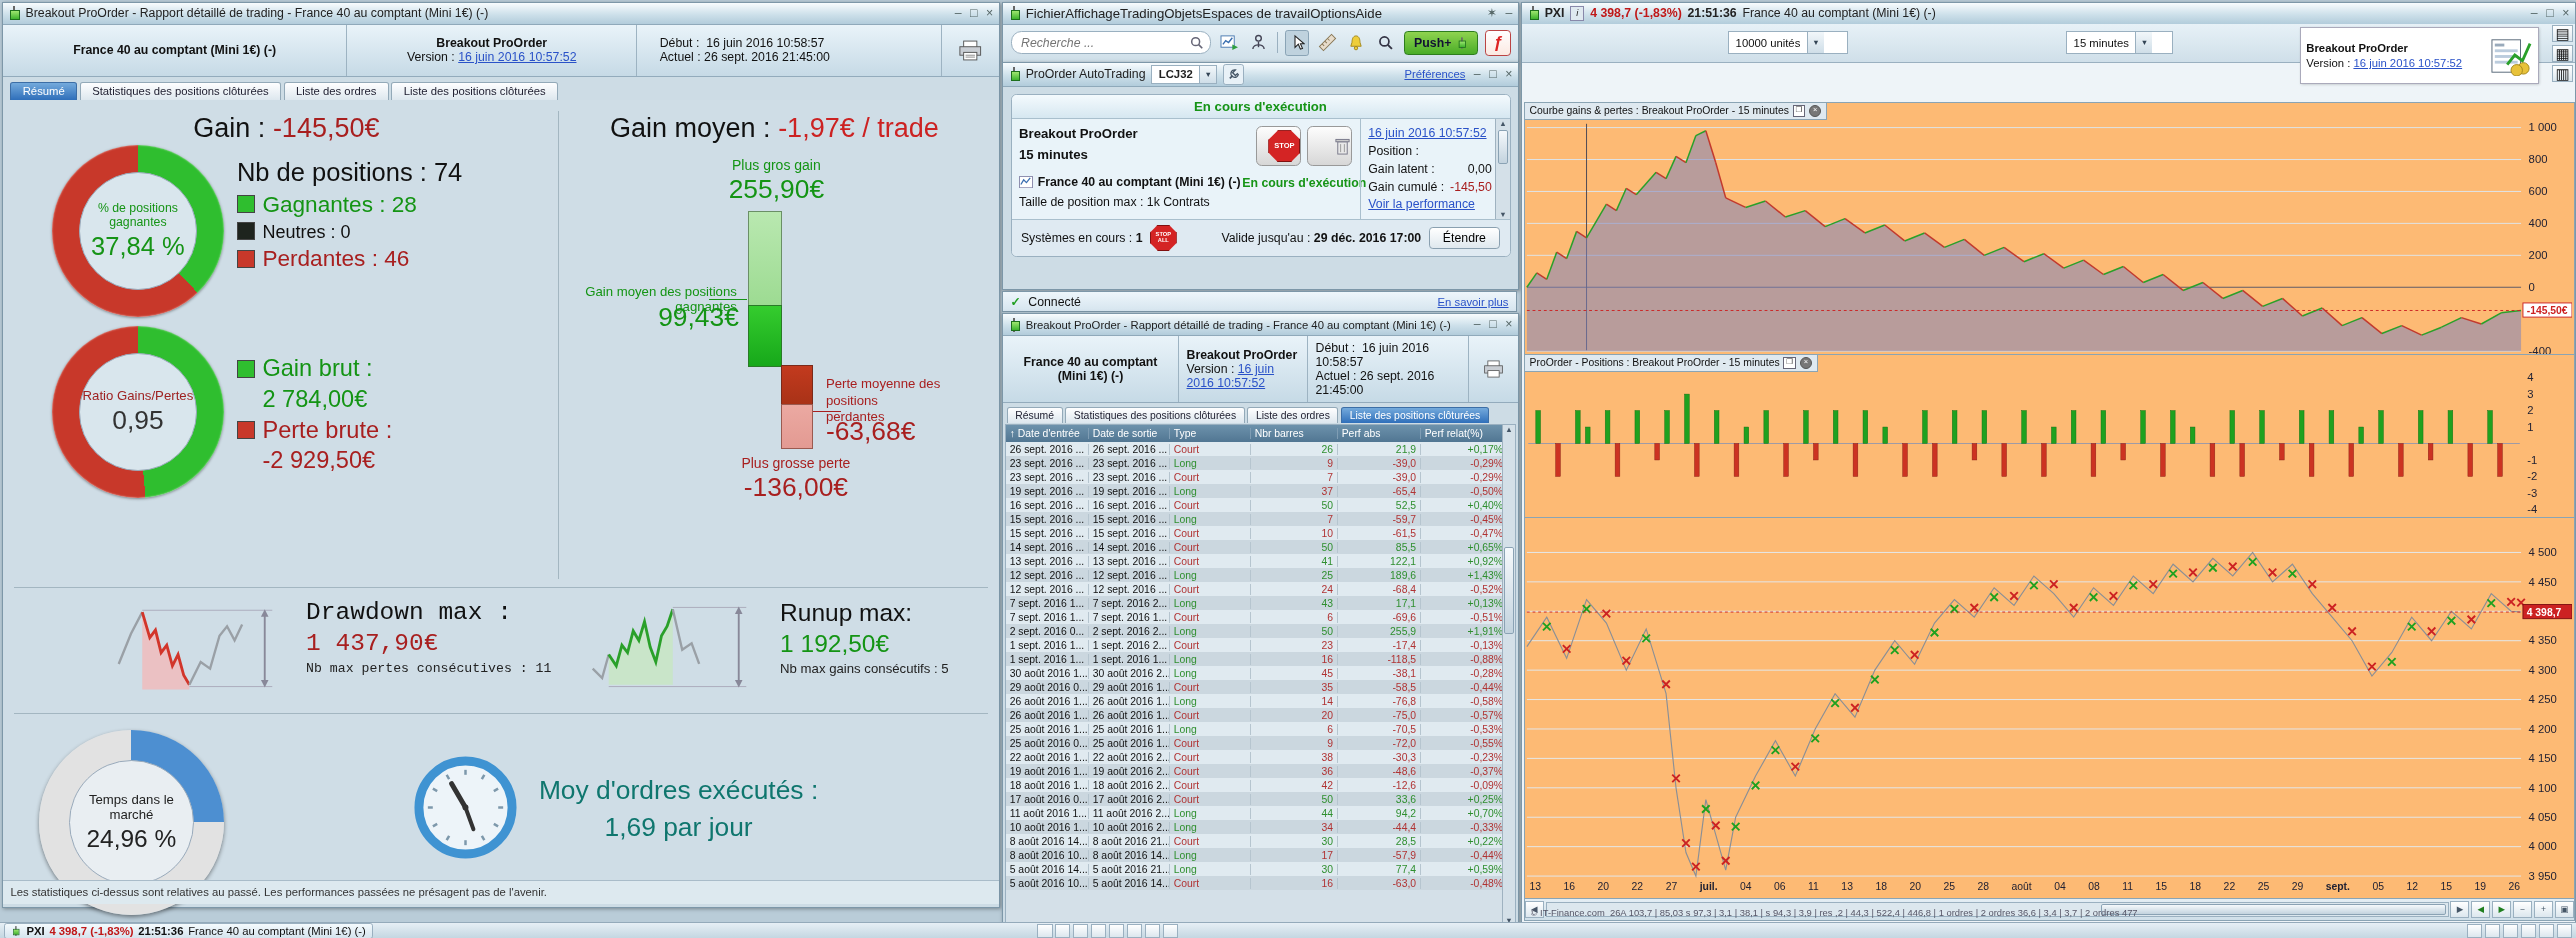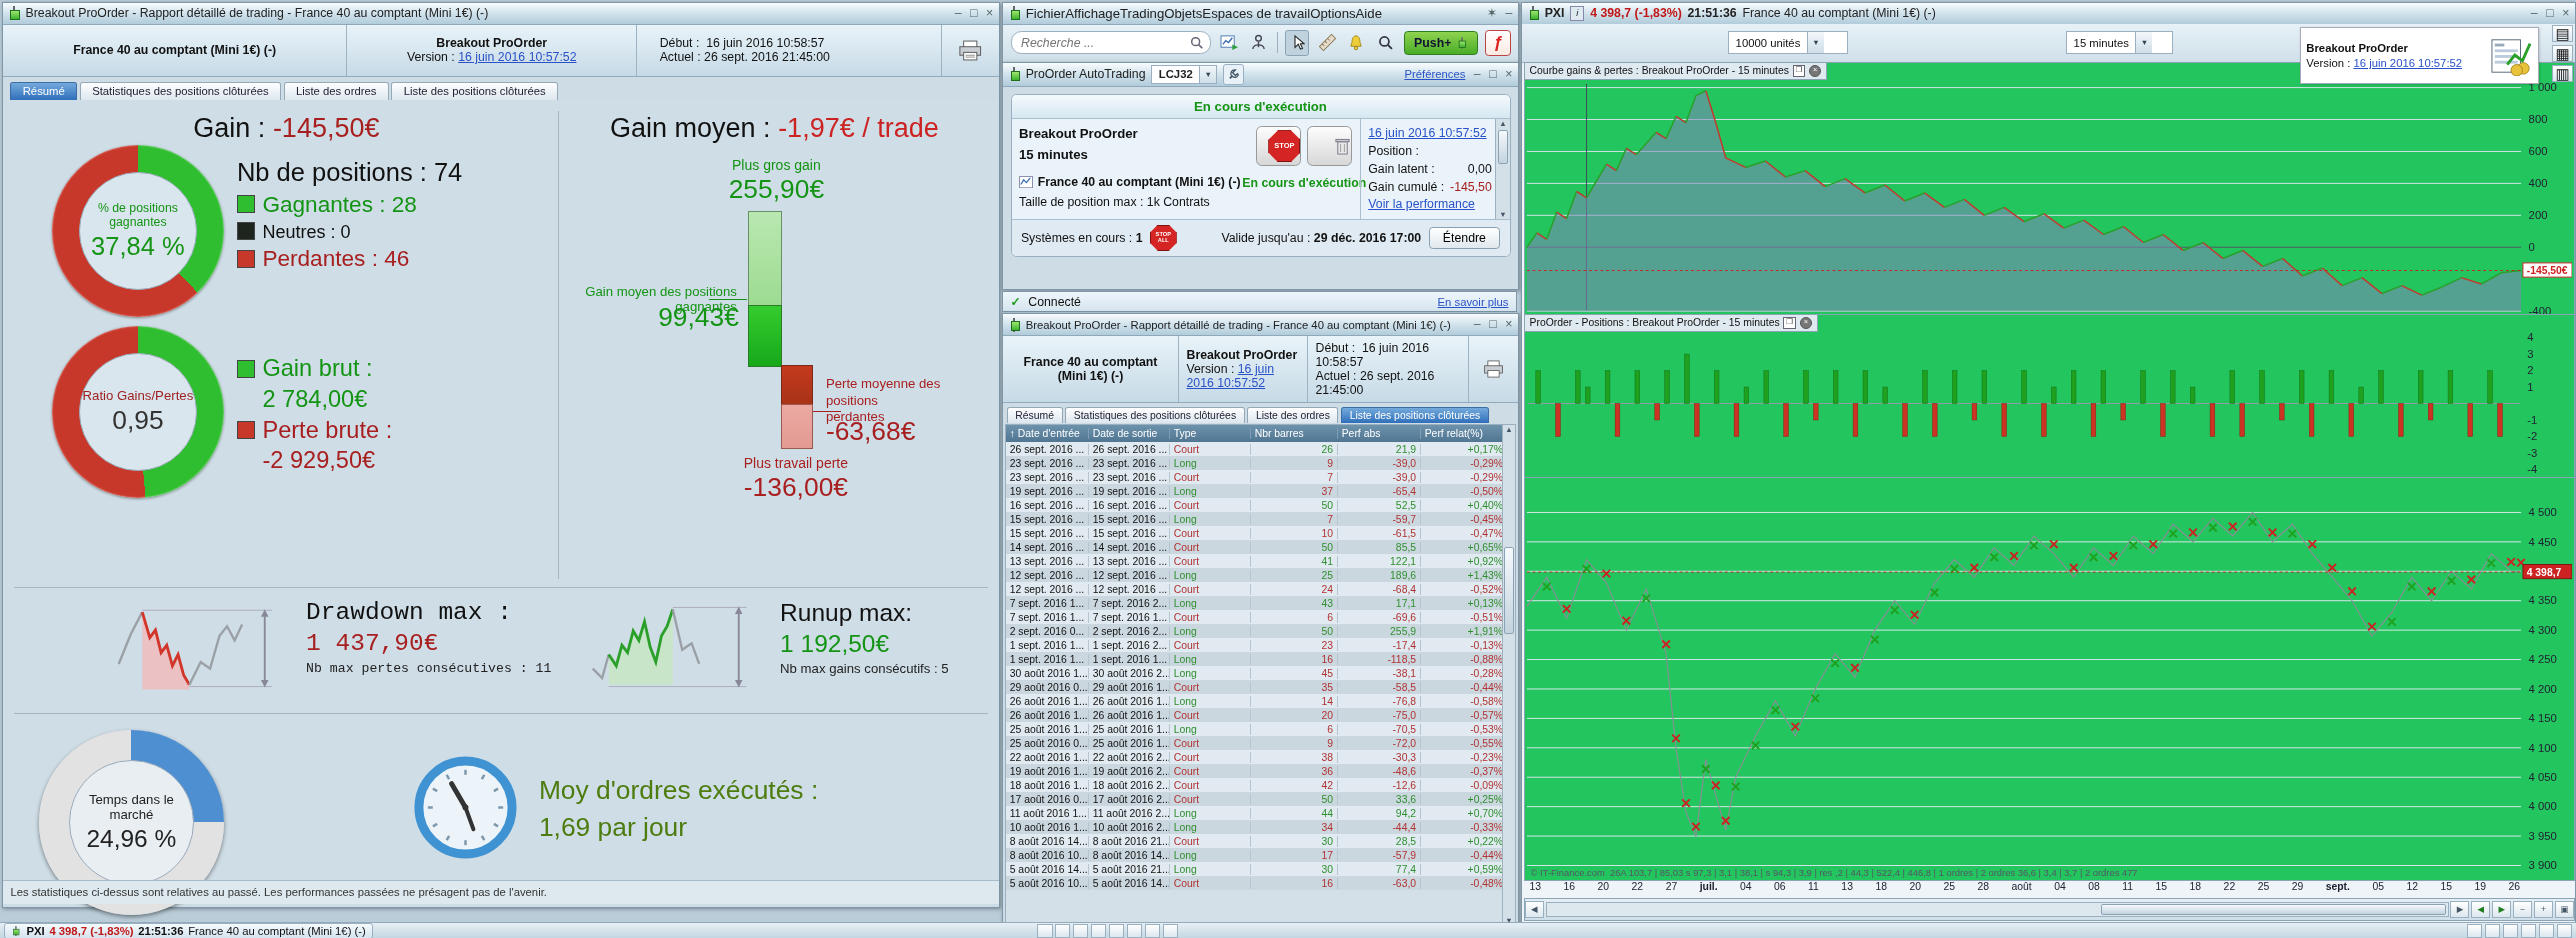--- a/index.html
+++ b/index.html
@@ -72,21 +72,21 @@
              color:#fff;font-size:10.4px;height:17px;align-items:center;}
   .grid-head div{padding:0 3.8px;border-right:0.9px solid #7f9db4;overflow:hidden;white-space:nowrap;}
   .trow{display:grid;grid-template-columns:83px 81px 81px 87px 83px 87px;height:14px;font-size:10.4px;align-items:center;}
   .trow:nth-child(odd){background:#e0eaf0;}
   .trow:nth-child(even){background:#cbd7df;}
   .trow div{padding:0 3.8px;border-right:0.9px solid #b6c5cf;overflow:hidden;white-space:nowrap;}
   .t-right{text-align:right;}
   .scrollcol{position:absolute;top:0;bottom:0;right:0;width:12.3px;background:#d4e0e8;border-left:0.9px solid #9fb2c0;display:flex;flex-direction:column;align-items:center;font-size:7.5px;color:#456;}
   .thumb{width:8.5px;background:linear-gradient(#f5f9fc,#c3d3de);border:0.9px solid #8aa2b4;border-radius:1.9px;}
   
-  .chart-area{position:absolute;background:#22c55e;border:0.9px solid #8aa4b4;}
+  .chart-area{position:absolute;background:#fdba74;border:0.9px solid #8aa4b4;margin-top:40px;}
   .ctab{position:absolute;left:0;top:0;height:16px;display:flex;align-items:center;gap:3.8px;background:#dfe9f0;
         border-right:0.9px solid #8aa4b4;border-bottom:0.9px solid #8aa4b4;font-size:10.4px;padding:0 4.7px;z-index:3;}
   .cicon{width:10.4px;height:10.4px;border:0.9px solid #667;background:#fff;font-size:7.5px;line-height:8.5px;text-align:center;color:#333;cursor:pointer;}
   .cicon.round{border-radius:50%;background:#777;color:#fff;border-color:#555;}
   .selbox{height:21px;background:#fff;border:0.9px solid #9ab0c0;display:flex;align-items:center;font-size:11.3px;padding-left:6.6px;cursor:pointer;}
   .selbox .dd{width:16px;height:100%;margin-left:6.6px;background:linear-gradient(#f2f7fa,#cfdee8);border-left:0.9px solid #9ab0c0;
               display:flex;align-items:center;justify-content:center;font-size:7.5px;color:#345;}
   .overlaybox{position:absolute;right:36px;top:24.5px;width:226px;height:55px;background:#fff;border:0.9px solid #aab;z-index:6;
               display:flex;align-items:center;padding:0 5.7px;gap:7.5px;box-shadow:0.9px 0.9px 2.8px rgba(0,0,0,.25);}
   .pricebar{position:absolute;left:0;right:0;top:0;height:16px;background:linear-gradient(#ecf3f8,#d8e5ee);border-bottom:0.9px solid #9ab0c0;
@@ -192,21 +192,21 @@
       <div style="position:absolute;left:778px;top:265px;width:30px;height:39px;background:linear-gradient(#c33a1e,#a83217);border:0.9px solid #7a2a1a;"></div>
       <div style="position:absolute;left:778px;top:304px;width:30px;height:43px;background:linear-gradient(#eba9a2,#e39a92);border:0.9px solid #9a5a50;"></div>
       <div style="position:absolute;left:564px;top:184px;width:170px;text-align:right;font-size:13.2px;" class="pos-green">Gain moyen des positions gagnantes</div>
       <div style="position:absolute;left:706px;top:199px;width:38px;border-top:0.9px solid #169416;"></div>
       <div style="position:absolute;left:623px;top:202px;width:113px;text-align:right;font-size:26.4px;" class="pos-green">99,43€</div>
       <div style="position:absolute;left:823px;top:276px;width:170px;text-align:left;font-size:13.2px;line-height:1.25;" class="neg-red">
         <span>Perte moyenne des positions</span><br><span>perdantes</span>
       </div>
       <div style="position:absolute;left:810px;top:311px;width:28px;border-top:0.9px solid #a81f1f;"></div>
       <div style="position:absolute;left:823px;top:316px;width:151px;text-align:left;font-size:26.4px;" class="neg-red">-63,68€</div>
-      <div style="position:absolute;left:661px;top:355px;width:264px;text-align:center;font-size:14px;" class="neg-red">Plus travail perte</div>
+      <div style="position:absolute;left:661px;top:355px;width:264px;text-align:center;font-size:14px;" class="neg-red">Plus grosse perte</div>
       <div style="position:absolute;left:661px;top:372px;width:264px;text-align:center;font-size:26.4px;" class="neg-red">-136,00€</div>
 
       <div class="divider-h" style="top:487px;"></div>
 
       <div class="spark-card" style="left:111px;top:498px;">
         <svg width="179" height="98" viewBox="0 0 190 104">
           <polygon points="30,15 38,42 44,34 50,58 56,50 62,72 68,60 74,82 80,92 80,97 30,97" fill="#f0bcbc" opacity="0.85"></polygon>
           <polyline points="5,70 18,38 30,15" fill="none" stroke="#9aa0a6" stroke-width="2.5"></polyline>
           <polyline points="30,15 38,42 44,34 50,58 56,50 62,72 68,60 74,82 80,92" fill="none" stroke="#d2352a" stroke-width="3"></polyline>
           <polyline points="80,92 92,68 102,75 112,40 120,30 128,45 136,28" fill="none" stroke="#9aa0a6" stroke-width="2.5"></polyline>
@@ -263,21 +263,21 @@
             <line x1="22.091034656191326" y1="36.000000000000014" x2="26.42116167511352" y2="38.500000000000014" stroke="#7d98ab" stroke-width="2.5"></line>
             <line x1="35.999999999999986" y1="22.09103465619134" x2="38.499999999999986" y2="26.421161675113535" stroke="#7d98ab" stroke-width="2.5"></line>
             <line x1="54.99999999999999" y1="17" x2="54.99999999999999" y2="22" stroke="#7d98ab" stroke-width="2.5"></line>
             <line x1="74" y1="22.091034656191333" x2="71.5" y2="26.421161675113527" stroke="#7d98ab" stroke-width="2.5"></line>
             <line x1="87.90896534380866" y1="35.999999999999986" x2="83.57883832488646" y2="38.499999999999986" stroke="#7d98ab" stroke-width="2.5"></line>
             <line x1="55" y1="55" x2="41" y2="31" stroke="#333" stroke-width="5" stroke-linecap="round"></line>
             <line x1="55" y1="55" x2="63" y2="77" stroke="#333" stroke-width="4" stroke-linecap="round"></line>
             <circle cx="55" cy="55" r="3" fill="#333"></circle>
           </svg>
       </div>
-      <div style="position:absolute;left:536px;top:672px;font-size:26.4px;line-height:1.4;color:#4d7c0f;">
+      <div style="position:absolute;left:536px;top:672px;font-size:26.4px;line-height:1.4;color:#0f766e;text-align:center;">
         <div>Moy d'ordres exécutés :</div>
         <div>1,69 par jour</div>
       </div>
 
       <div class="disclaimer">
           <span>Les statistiques ci-dessus sont relatives au passé. Les performances passées ne présagent pas de l'avenir.</span>
         </div>
     </div>
   </div>
 

